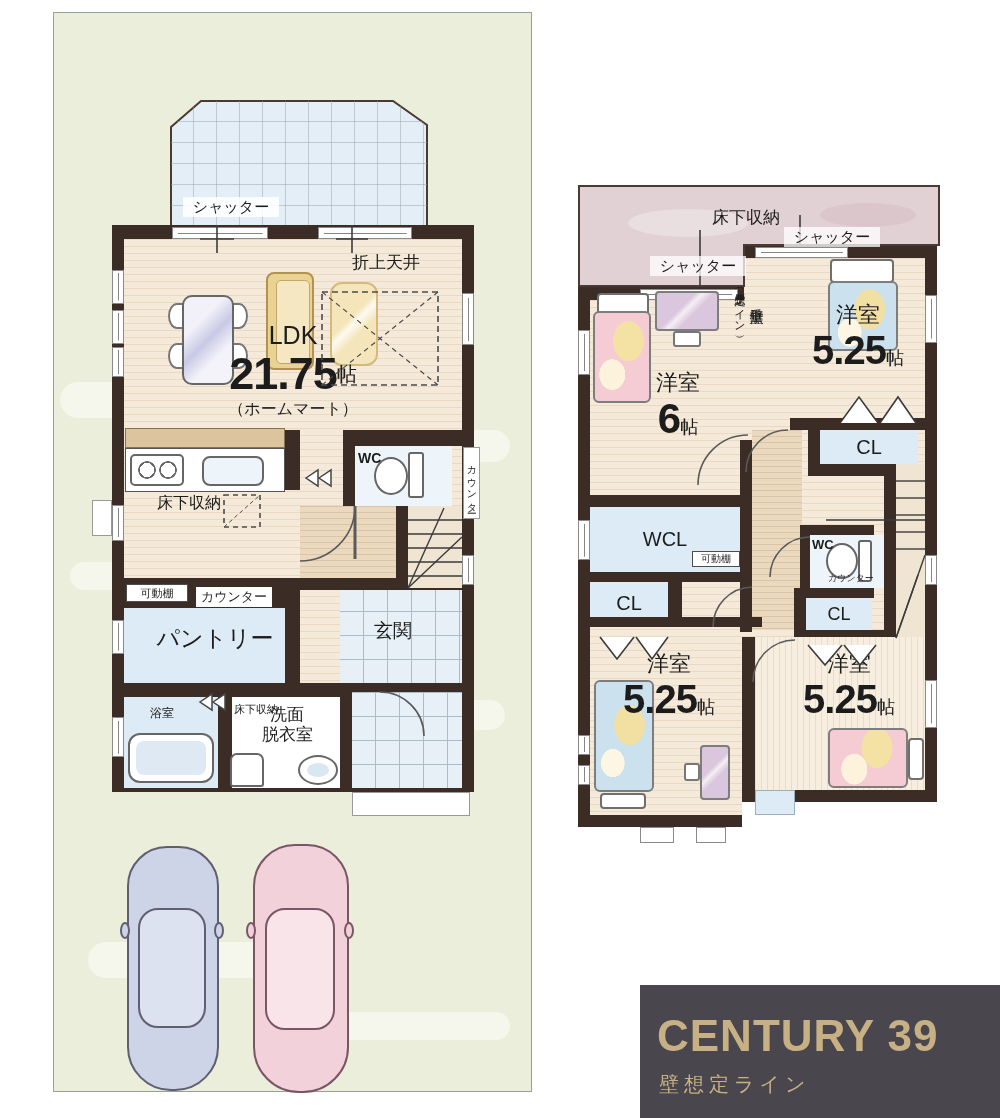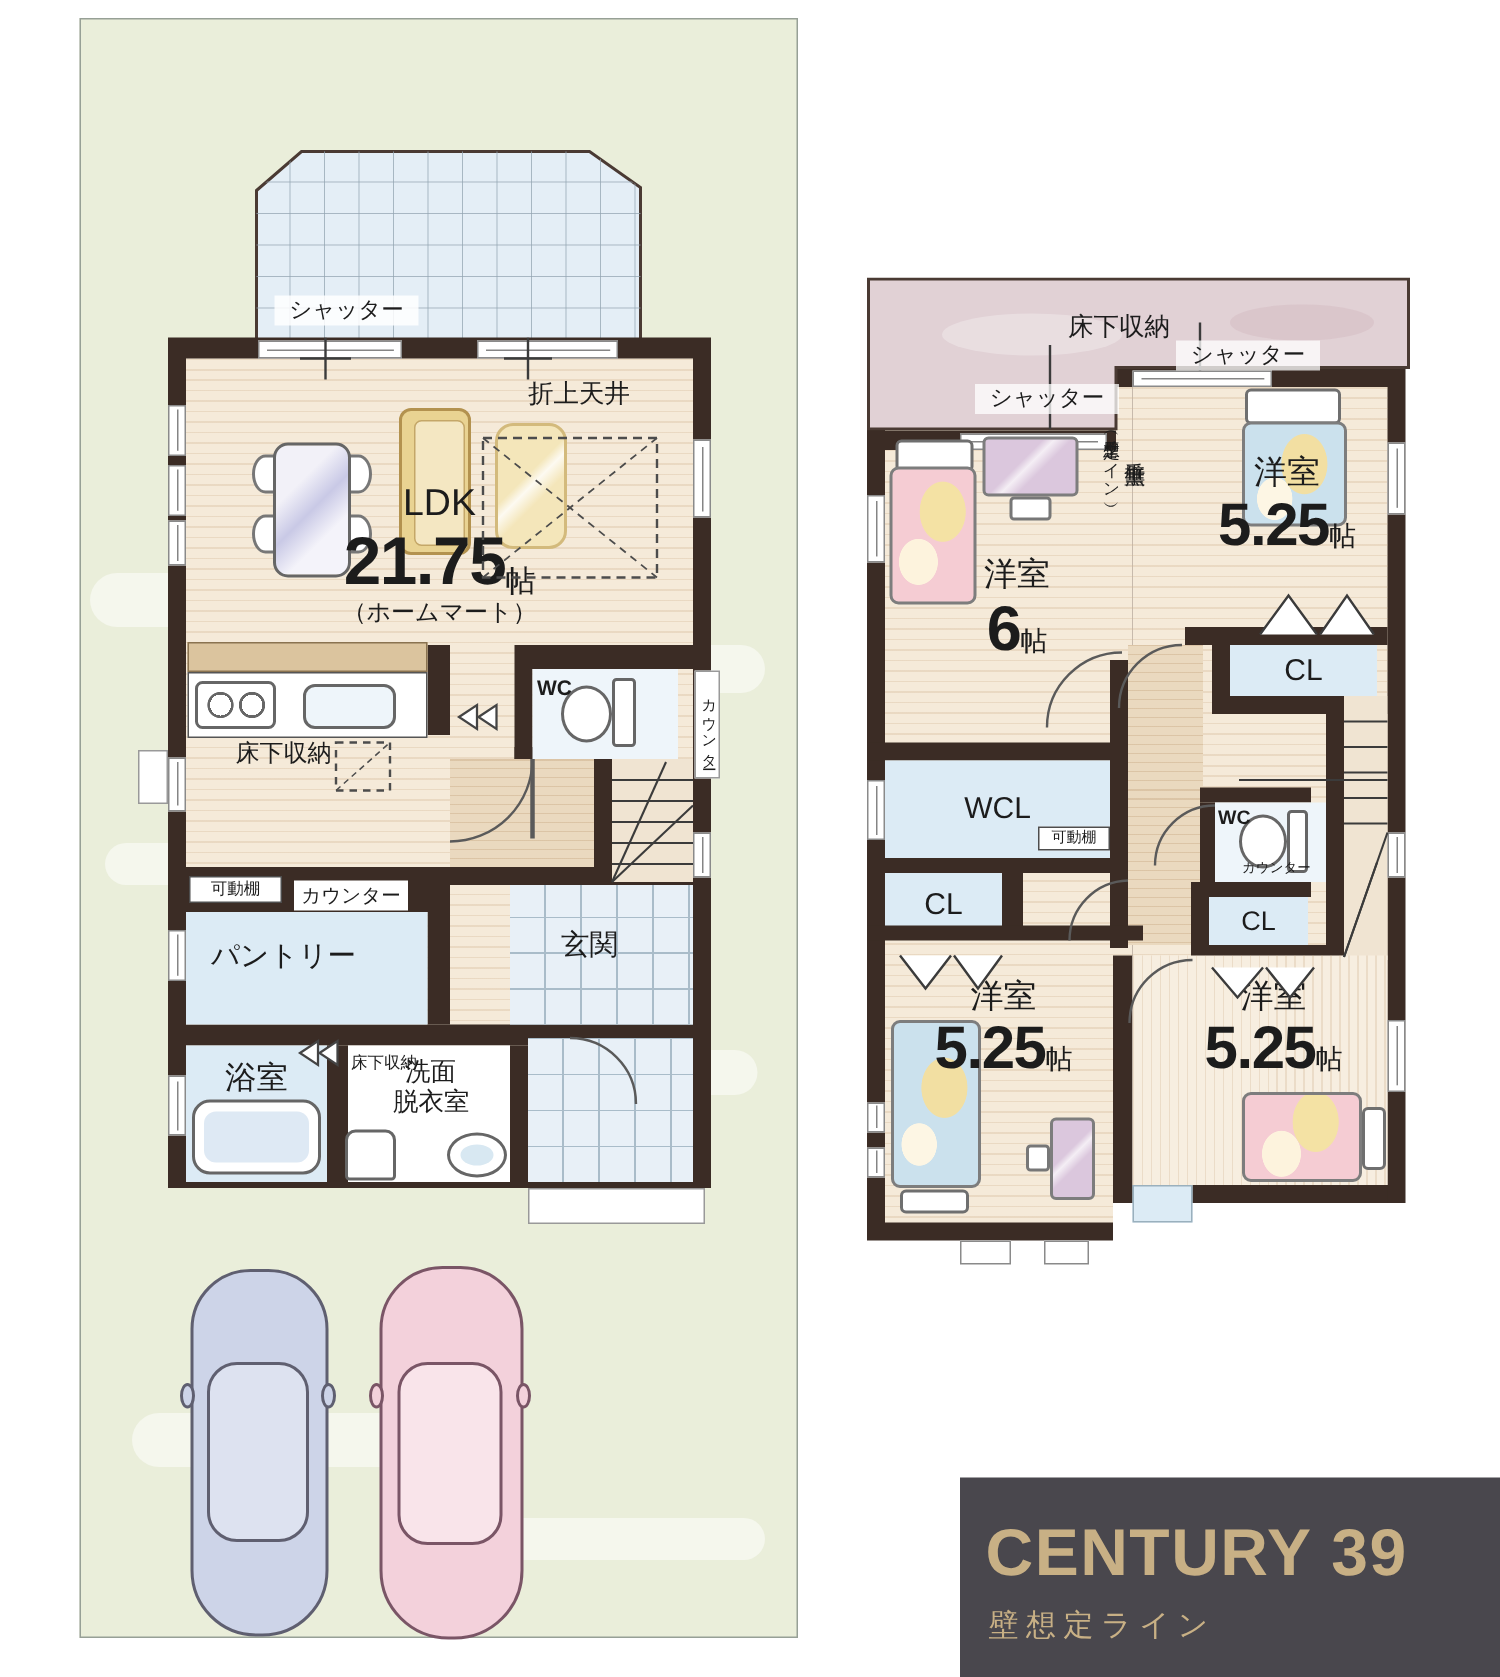--- a/index.html
+++ b/index.html
@@ -89,27 +89,27 @@
     <div class="a toiletB" style="left:262px;top:232px;width:34px;height:38px"></div>
     <div class="a lbl" style="left:246px;top:226px;width:15px;font-size:14px;font-weight:600;word-break:break-all;line-height:1">WC</div>
 
     <div class="a stair" style="left:296px;top:281px;width:54px;height:82px"></div>
     <div class="a tan" style="left:188px;top:281px;width:96px;height:72px"></div>
 
     <div class="a wbox lbl" style="left:14px;top:359px;width:62px;height:18px;font-size:11px">可動棚</div>
     <div class="a lbl f" style="left:84px;top:362px;width:76px;height:20px;font-size:13px;background:#fff">カウンター</div>
 
     <div class="a blue" style="left:12px;top:383px;width:161px;height:75px"></div>
-    <div class="a lbl f" style="left:14px;top:400px;width:126px;height:26px;font-size:19px">パントリー</div>
+    <div class="a lbl f" style="left:40px;top:400px;width:126px;height:26px;font-size:23px">パントリー</div>
 
     <div class="a tile" style="left:228px;top:365px;width:122px;height:93px"></div>
     <div class="a lbl" style="left:262px;top:395px;font-size:19px">玄関</div>
 
     <div class="a blue" style="left:12px;top:472px;width:94px;height:91px"></div>
-    <div class="a lbl" style="left:38px;top:482px;font-size:21px">浴室</div>
+    <div class="a lbl" style="left:38px;top:482px;font-size:12px">浴室</div>
     <div class="a tub" style="left:16px;top:508px;width:86px;height:50px">
       <div class="a tubw" style="left:6px;top:6px;width:70px;height:34px"></div>
     </div>
 
     <div class="a" style="left:120px;top:472px;width:108px;height:91px;background:#fff"></div>
     <div class="a lbl" style="left:122px;top:478px;width:26px;font-size:11px;line-height:1.2">床下収納</div>
     <div class="a lbl" style="left:158px;top:480px;font-size:17px">洗面</div>
     <div class="a lbl" style="left:150px;top:500px;font-size:17px">脱衣室</div>
     <div class="a" style="left:118px;top:528px;width:34px;height:34px;background:#fff;border:2px solid #666;border-radius:7px 7px 3px 3px"></div>
     <div class="a" style="left:186px;top:530px;width:40px;height:30px;background:#fff;border:2px solid #666;border-radius:50%">
@@ -125,21 +125,21 @@
     <div class="a" style="left:70px;top:70px;width:52px;height:90px;border:2px solid #666;border-radius:10px;background:linear-gradient(135deg,#f2f1f8 30%,#c9c9e6 50%,#f4f3fa 70%)"></div>
     <div class="a" style="left:154px;top:47px;width:48px;height:98px;background:#e9d392;border:2px solid #b3924f;border-radius:8px">
       <div class="a" style="left:8px;top:6px;width:34px;height:84px;background:#f4e7c2;border:1px solid #c4a768;border-radius:5px"></div>
     </div>
     <div class="a" style="left:218px;top:57px;width:48px;height:84px;background:#f4e6ba;border:2px solid #d3ba7c;border-radius:12px;
          background-image:linear-gradient(135deg,transparent 42%,rgba(255,255,255,.8) 50%,transparent 62%)"></div>
 
     <div class="a lbl" style="left:240px;top:28px;font-size:17px">折上天井</div>
     <div class="a col" style="left:96px;top:98px;width:170px;height:96px">
       <div class="lbl" style="font-size:25px;line-height:1">LDK</div>
-      <div style="display:flex;align-items:flex-end;line-height:1">
+      <div style="display:flex;align-items:center;line-height:1">
         <span class="lbl size" style="font-size:45px">21.75</span>
         <span class="lbl unit" style="font-size:20px">帖</span>
       </div>
       <div class="lbl" style="font-size:16px">（ホームマート）</div>
     </div>
 
     <div class="a lbl" style="left:45px;top:268px;width:36px;font-size:16px;line-height:1.25">床下収納</div>
 
     <div class="a win winV" style="left:0;top:45px;width:12px;height:34px"></div>
     <div class="a win winV" style="left:0;top:85px;width:12px;height:34px"></div>

